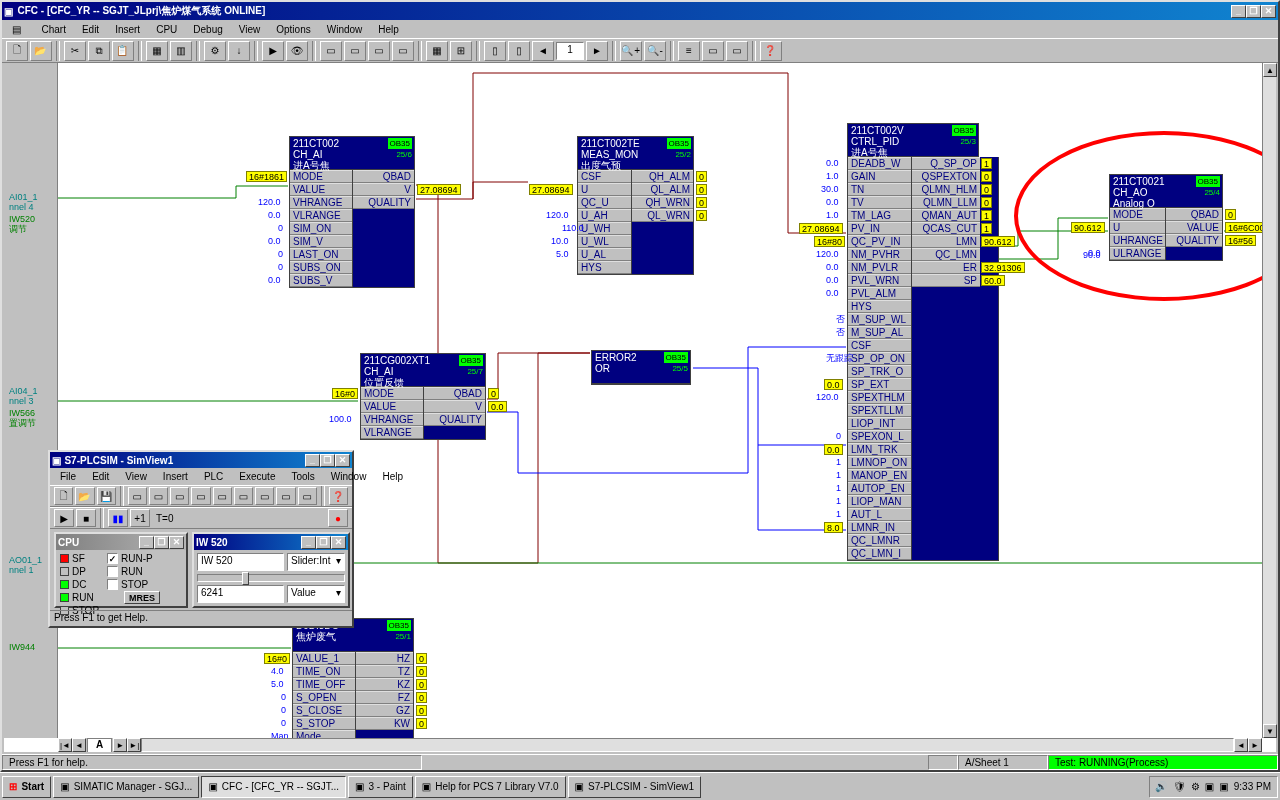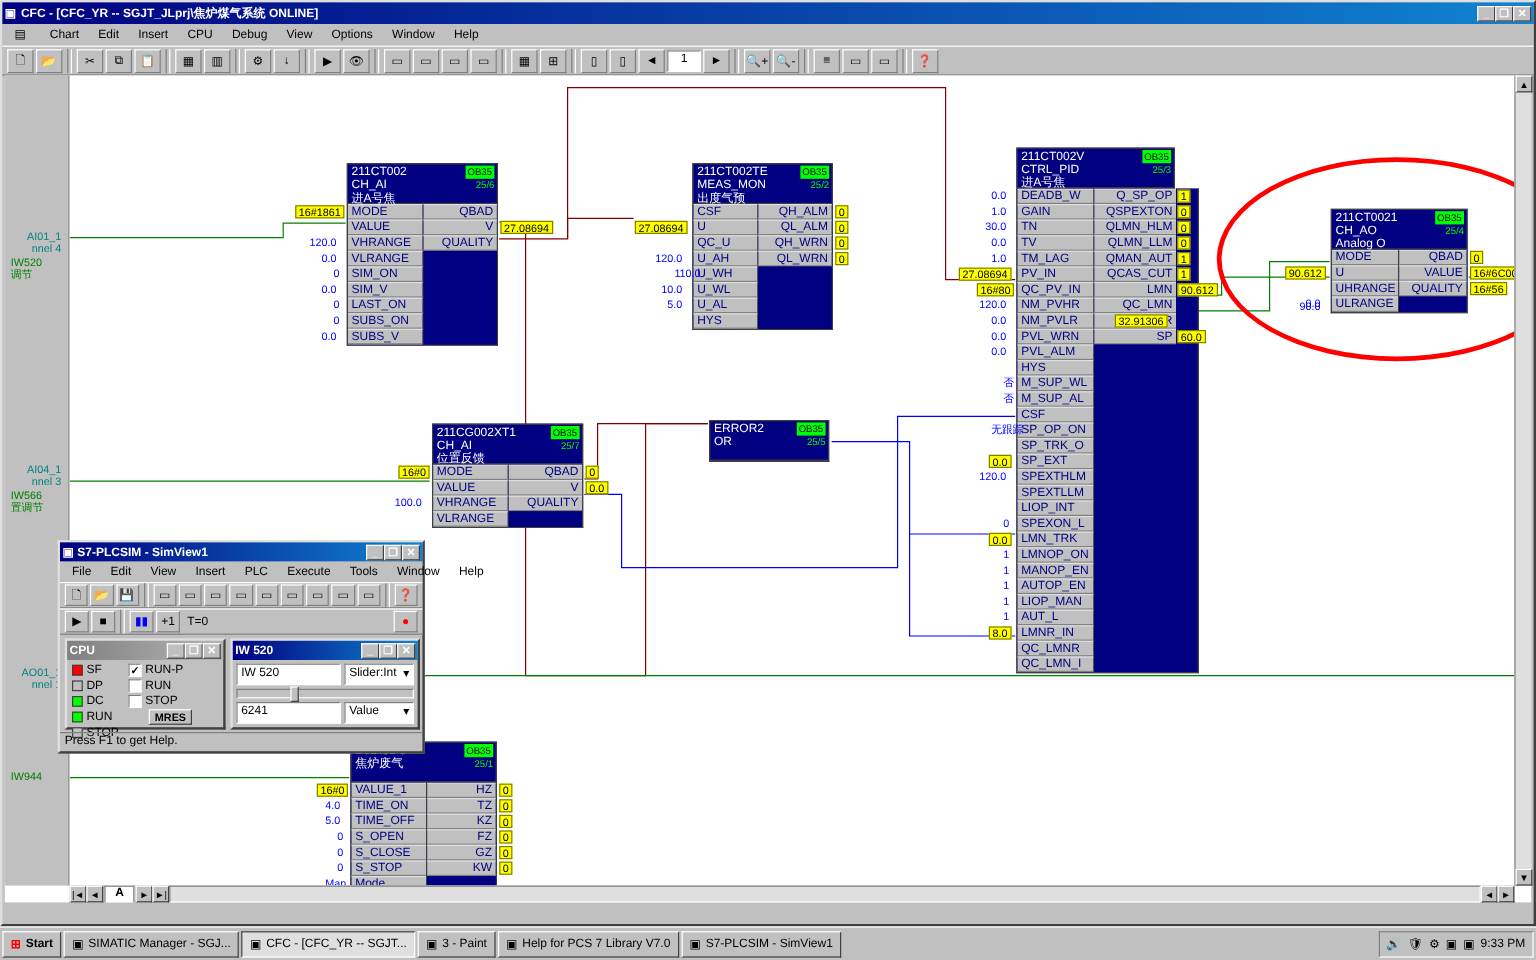--- a/index.html
+++ b/index.html
@@ -11,21 +11,21 @@
 .menubar { height:18px; background:#c0c0c0; display:flex; align-items:center; padding:0 4px; gap:4px; font-size:11px; }
 .menubar span { padding:1px 6px; }
 .toolbar { height:25px; background:#c0c0c0; border-top:1px solid #fff; border-bottom:1px solid #808080; display:flex; align-items:center; padding:0 4px; gap:2px; }
 .tbtn { width:22px; height:20px; background:#c0c0c0; border:1px solid; border-color:#fff #808080 #808080 #fff; display:inline-flex; align-items:center; justify-content:center; font-size:10px; }
 .tsep { width:4px; height:20px; border-left:1px solid #808080; border-right:1px solid #fff; margin:0 2px; }
 
 #cfc-window { position:absolute; top:0; left:0; width:1280px; height:772px; background:#c0c0c0; border:2px solid; border-color:#dfdfdf #404040 #404040 #dfdfdf; }
 #cfc-client { position:absolute; top:61px; left:2px; right:2px; bottom:18px; background:#fff; }
 #cfc-left { position:absolute; top:0; left:0; width:54px; bottom:14px; background:#c0c0c0; border-right:1px solid #808080; }
 .ltag { position:absolute; left:4px; width:44px; height:20px; font-size:9px; line-height:10px; padding:1px; overflow:hidden; }
-.ltag.cyan { color:#008080;text-align:right; }
+.ltag.cyan { color:#008080; }
 .ltag.green { color:#008000; }
 #cfc-canvas { position:absolute; top:0; left:54px; right:14px; bottom:14px; background:#fff; overflow:hidden; }
 #cfc-hscroll { position:absolute; bottom:0; left:54px; right:14px; height:14px; background:#c0c0c0; display:flex; align-items:center; }
 #cfc-vscroll { position:absolute; top:0; right:0; bottom:14px; width:14px; background:#dfdfdf; border-left:1px solid #808080; }
 .scrollbtn { width:14px; height:14px; background:#c0c0c0; border:1px solid; border-color:#fff #404040 #404040 #fff; display:inline-flex; align-items:center; justify-content:center; font-size:8px; }
 .sheettab { height:14px; padding:0 8px; background:#fff; border:1px solid #808080; border-bottom:none; font-weight:bold; margin:0 1px; }
 
 #cfc-status { position:absolute; bottom:0; left:0; right:0; height:16px; background:#c0c0c0; border-top:1px solid #fff; display:flex; align-items:center; font-size:10px; }
 .status-cell { border:1px solid; border-color:#808080 #fff #fff #808080; padding:1px 6px; height:15px; display:flex; align-items:center; }
 
@@ -355,21 +355,21 @@
           <div class="val b" style="top: 433px; position: absolute; left: 776px;">1</div>
           <div class="val b" style="top: 446px; position: absolute; left: 776px;">1</div>
           <div class="val y" style="top: 459px; position: absolute; left: 766px;">8.0</div>
           <div class="val y" style="left: 923px; top: 95px;">1</div>
           <div class="val y" style="left: 923px; top: 108px;">0</div>
           <div class="val y" style="left: 923px; top: 121px;">0</div>
           <div class="val y" style="left: 923px; top: 134px;">0</div>
           <div class="val y" style="left: 923px; top: 147px;">1</div>
           <div class="val y" style="left: 923px; top: 160px;">1</div>
           <div class="val y" style="left: 923px; top: 173px;">90.612</div>
-          <div class="val y" style="left: 871px; top: 199px; text-align: right;">32.91306</div>
+          <div class="val y" style="left: 923px; top: 199px; text-align: right;">32.91306</div>
           <div class="val y" style="left: 923px; top: 212px;">60.0</div>
           <div class="fblock" style="left: 1051px; top: 111px;">
             <div class="fb-head" style="width:114px;position:relative;height:34px">
               <div>211CT0021</div>
               <div>CH_AO</div>
               <div>Analog O</div>
               <div class="ob">OB35</div>
               <div class="rt">25/4</div>
             </div>
             <div class="fb-body" style="width:114px">
@@ -447,20 +447,27 @@
       <span class="scrollbtn">◄</span>
       <span class="sheettab">A</span>
       <span class="scrollbtn">►</span>
       <span class="scrollbtn">►|</span>
       <span style="flex:1;background:#dfdfdf;height:14px;border:1px solid;border-color:#808080 #fff #fff #808080"></span>
       <span class="scrollbtn">◄</span>
       <span class="scrollbtn">►</span>
     </div>
   </div>
 
+  <div id="cfc-status">
+    <div class="status-cell" style="flex:0 0 420px">Press F1 for help.</div>
+    <div style="flex:1"></div>
+    <div class="status-cell" style="width:30px"></div>
+    <div class="status-cell" style="width:90px">A/Sheet 1</div>
+    <div class="status-cell" style="width:230px;background:#00ff00;color:#000">Test: RUNNING(Process)</div>
+  </div>
 </div>
 
 <div id="plcsim">
   <div class="titlebar">
     <span>▣</span>
     <span style="margin-left:3px">S7-PLCSIM - SimView1</span>
     <span class="spacer"></span>
     <span class="win-btn">_</span>
     <span class="win-btn">❐</span>
     <span class="win-btn">✕</span>

